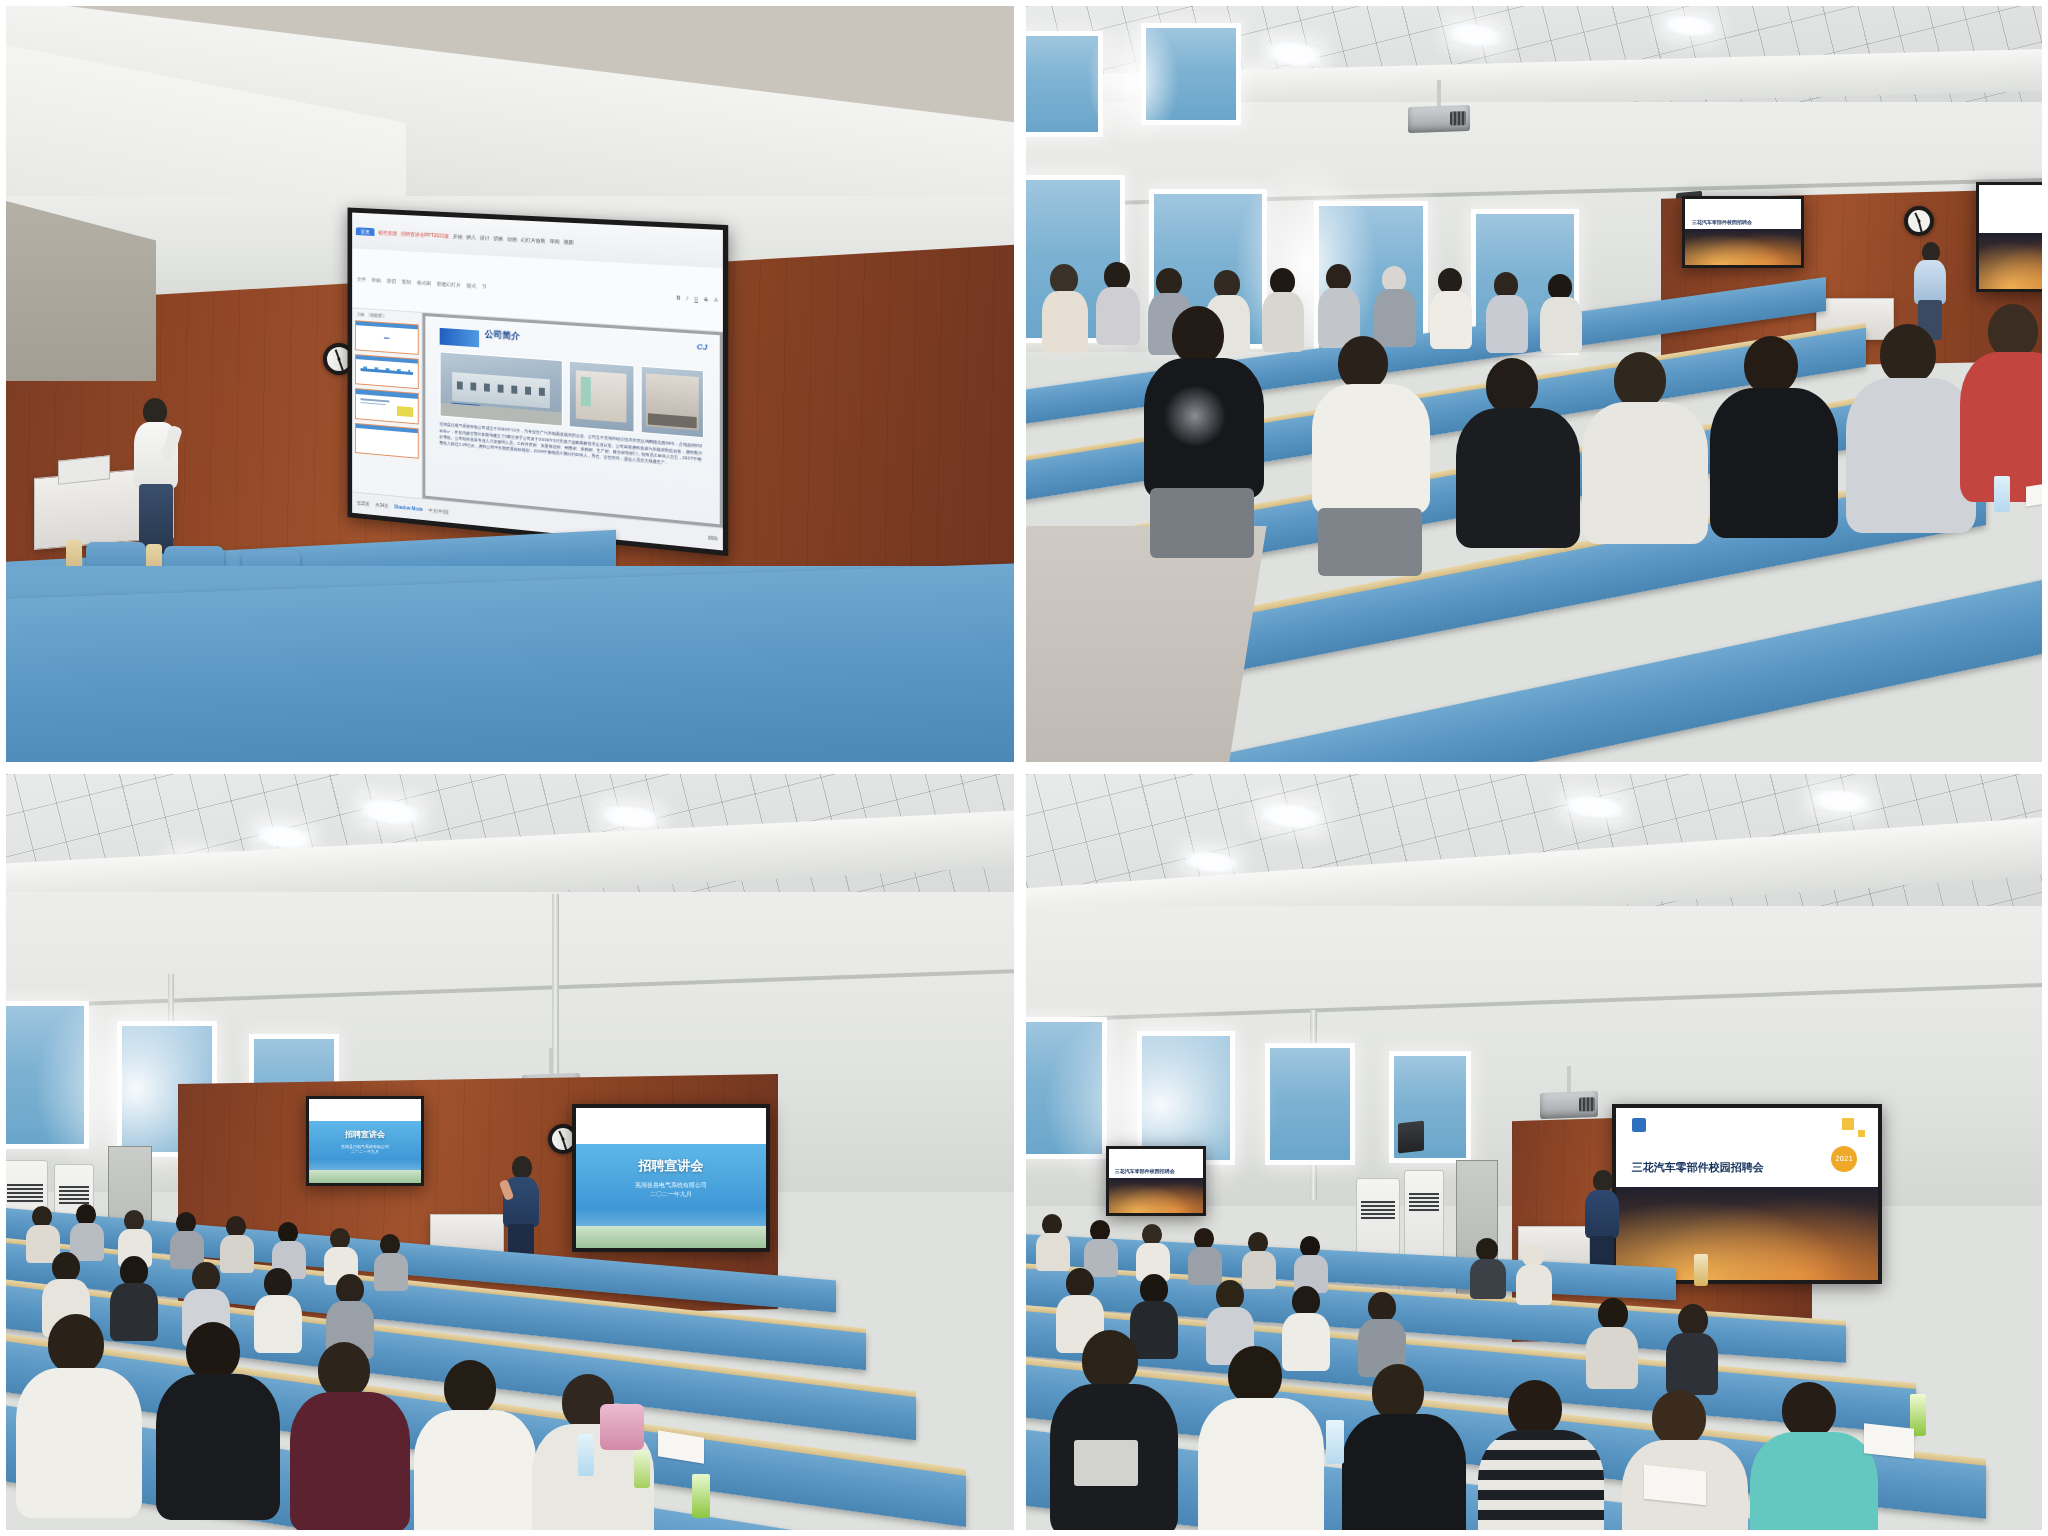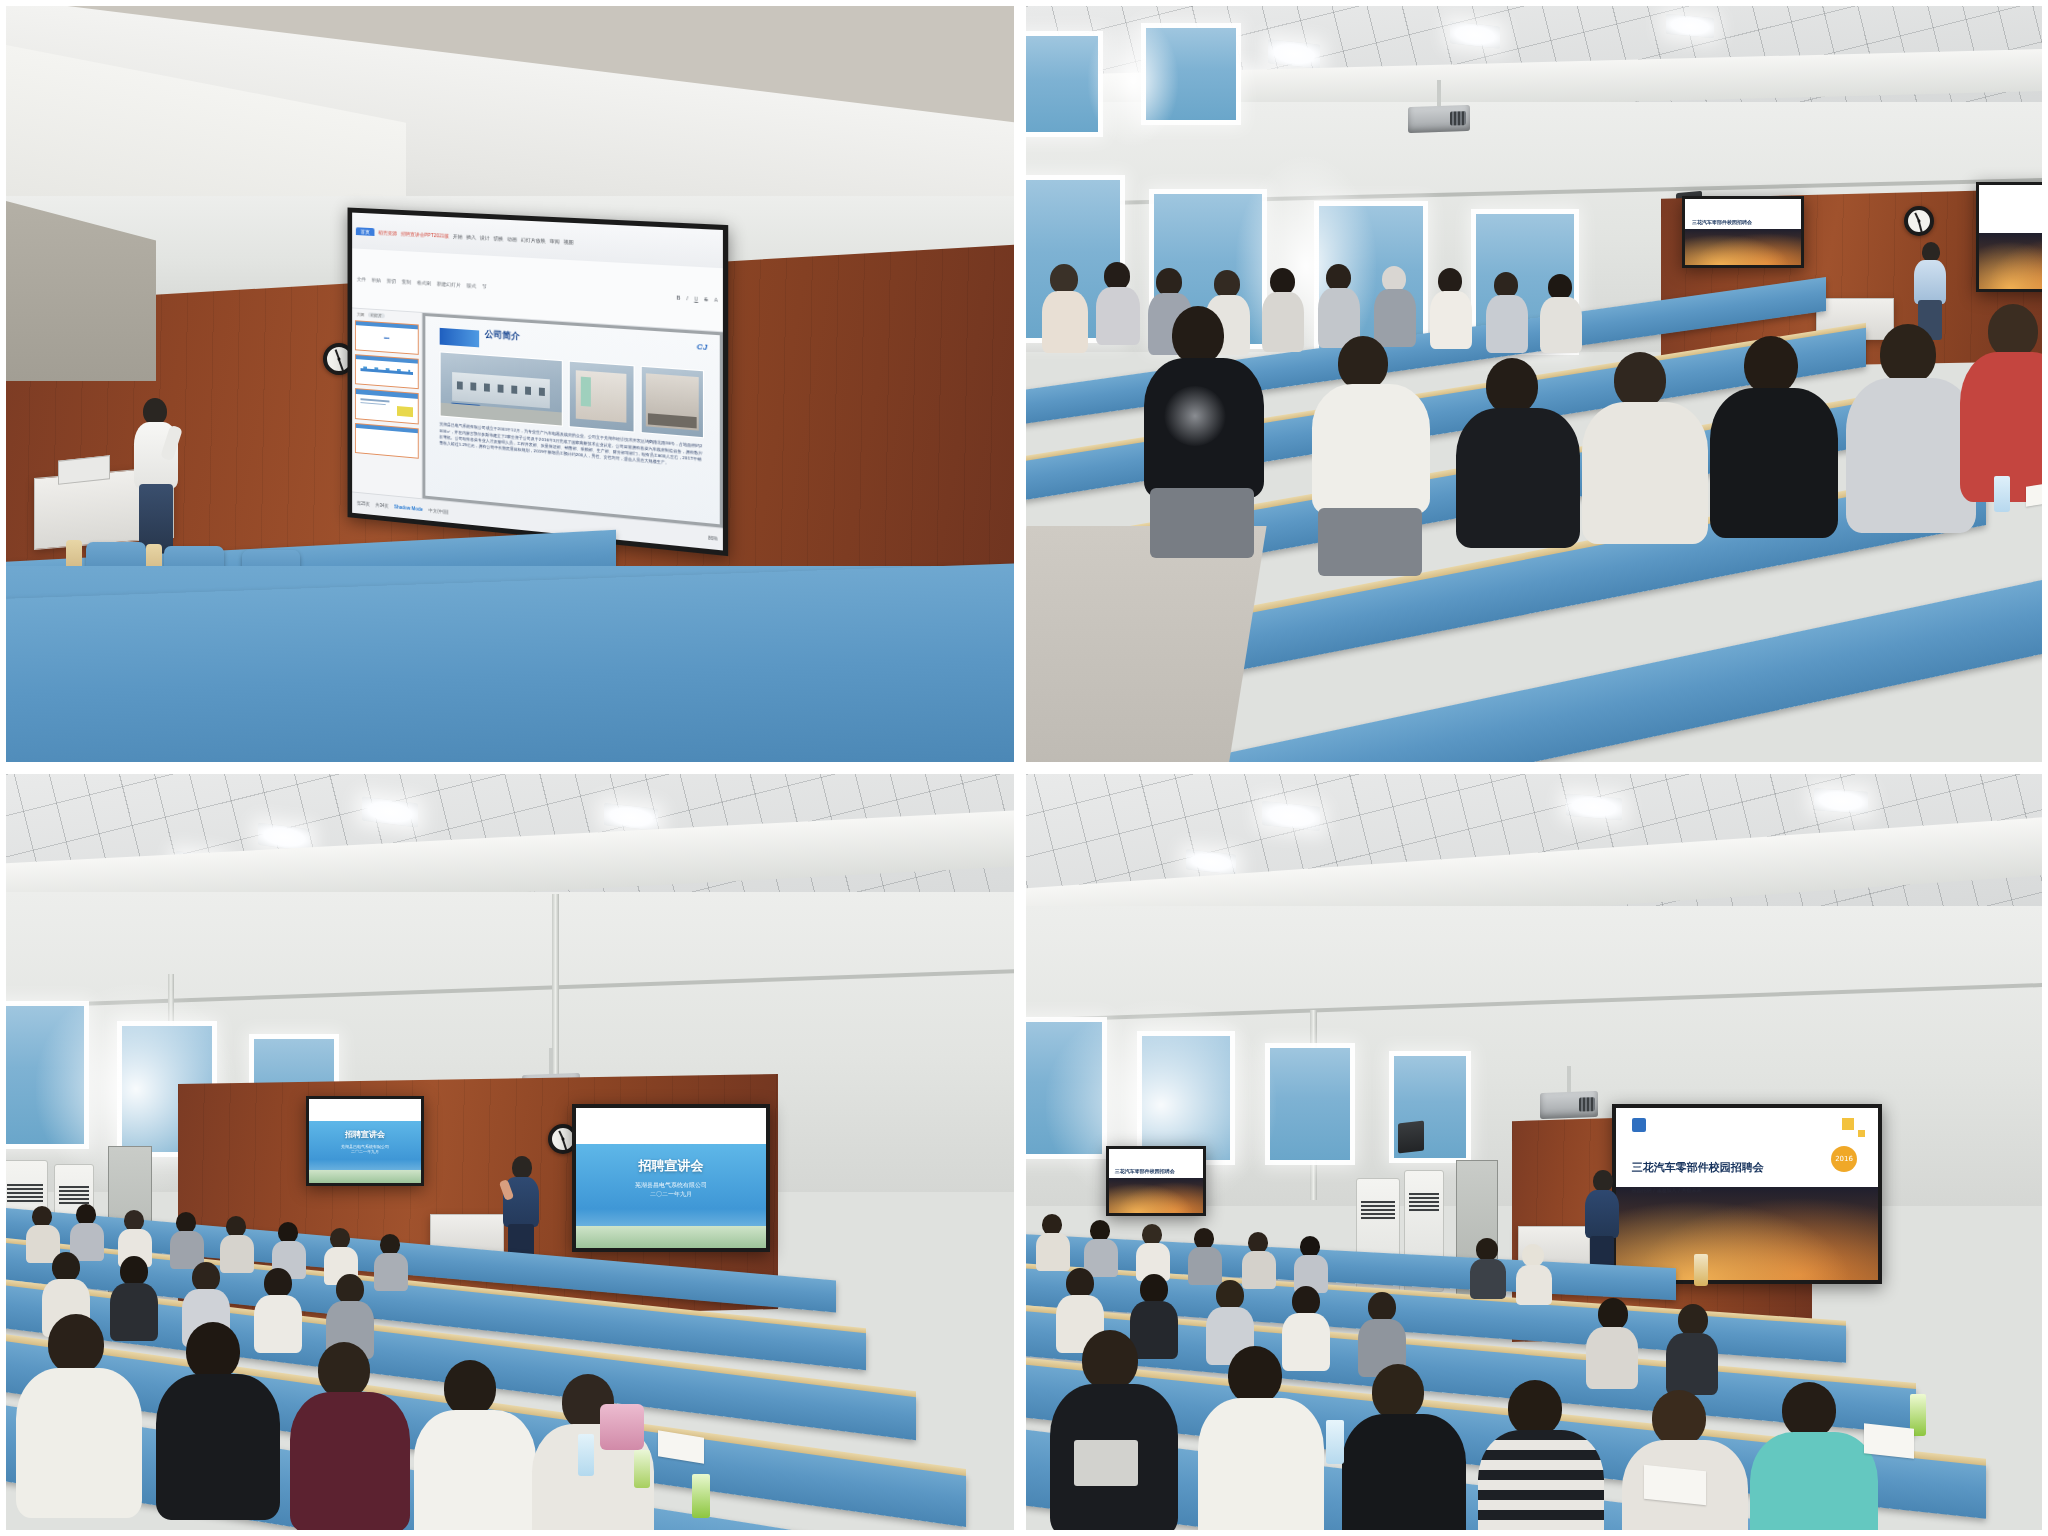--- a/index.html
+++ b/index.html
@@ -776,21 +776,21 @@
     </div>
 
     <div class="screen-frame" style="left:586px; top:330px; width:270px; height:180px; padding:4px;">
       <div class="screen-surface">
         <div class="city-slide">
           <div class="cs-sq" style="right:9%; top:6%; width:12px; height:12px;"></div>
           <div class="cs-sq" style="right:5%; top:13%; width:7px; height:7px;"></div>
           <div style="position:absolute; left:6%; top:6%; width:14px; height:14px; background:#2f6fc0; border-radius:2px;"></div>
           <div class="cs-title" style="font-size:11px;">三花汽车零部件校园招聘会</div>
           <div class="cs-sub" style="font-size:5px;">校园招聘 / 诚邀加入 / 共创未来</div>
-          <div class="cs-badge" style="width:26px; height:26px; font-size:7px;">2016</div>
+          <div class="cs-badge" style="width:26px; height:26px; font-size:7px;">2021</div>
           <div class="cs-glow"></div>
         </div>
       </div>
     </div>
 
     <div class="podium" style="left:492px; top:452px; width:72px; height:42px;"></div>
     <div class="person" style="left:556px; top:396px; width:40px; height:100px;">
       <div class="head" style="left:11px; top:0; width:20px; height:22px;"></div>
       <div class="body" style="left:3px; top:20px; width:34px; height:48px; background:linear-gradient(180deg,#2e4870,#233754);"></div>
       <div style="position:absolute; left:8px; top:66px; width:24px; height:36px; background:#1d2b43; border-radius:3px;"></div>

